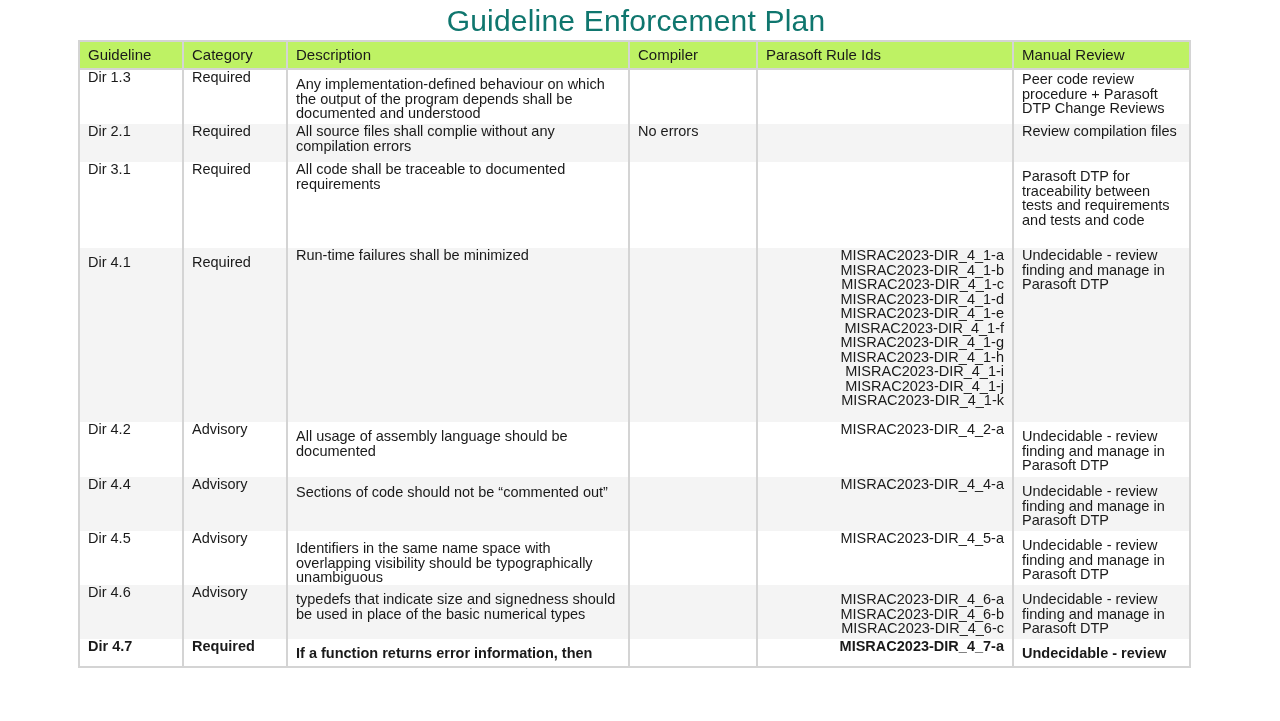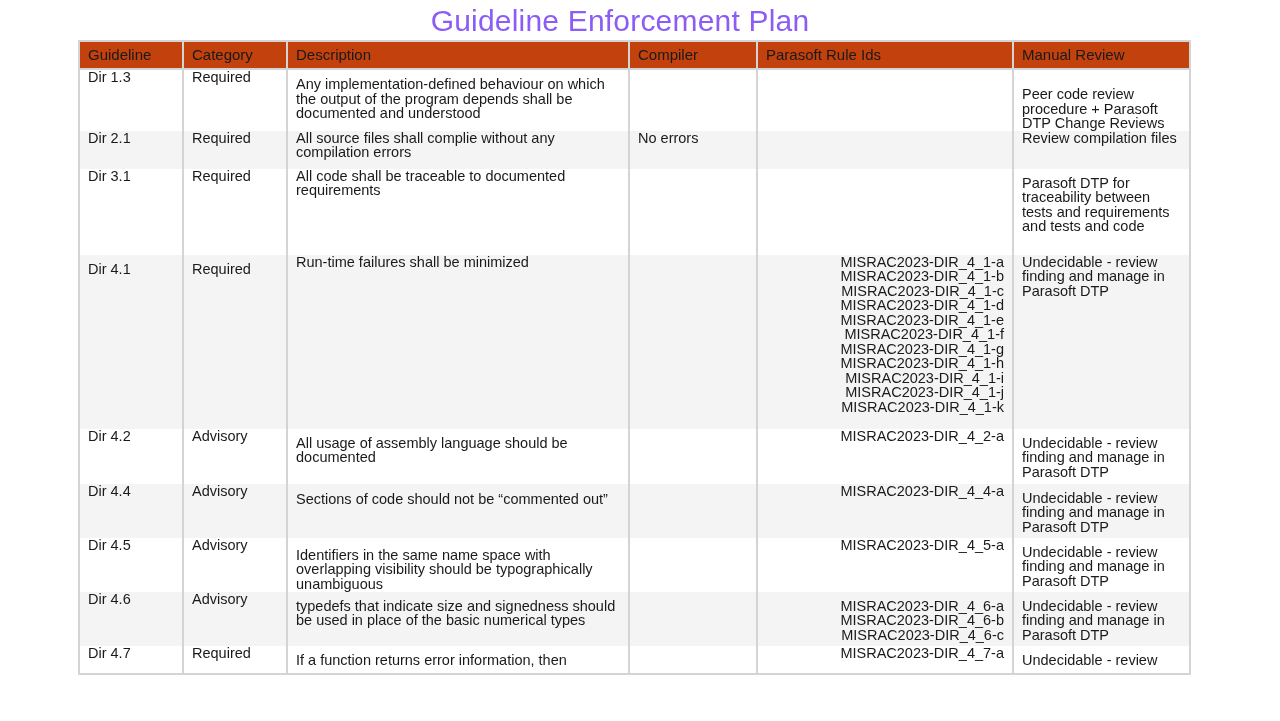--- a/index.html
+++ b/index.html
@@ -18,22 +18,23 @@
       height: 721px;
     }
     .title {
       position: absolute;
       left: 0;
       width: 1240px;
       top: 2px;
       text-align: center;
       font-size: 30px;
       line-height: 38px;
-      color: #8b5cf6;
+      color: #0f766e;
       letter-spacing: 0.2px;
+      padding-left: 16px;
     }
     table.plan {
       position: absolute;
       left: 78px;
       top: 40px;
       width: 1111px;
       border-collapse: collapse;
       table-layout: fixed;
       font-size: 14.5px;
       line-height: 15px;
@@ -42,29 +43,29 @@
       border-left: 2px solid #d4d4d4;
       border-right: 2px solid #d4d4d4;
       vertical-align: top;
       padding: 0 8px;
       text-align: left;
       font-weight: normal;
     }
     table.plan thead th {
       border-top: 2px solid #d4d4d4;
       border-bottom: 2px solid #d4d4d4;
-      background: #c2410c;
+      background: #bef264;
       height: 24px;
       line-height: 26px;
       font-size: 15px;
       padding-top: 0;
     }
     table.plan tbody tr:nth-child(even) td { background: #f4f4f4; }
     table.plan tbody tr:nth-child(odd) td { background: #ffffff; }
-    table.plan tbody tr:last-child td { border-bottom: 2px solid #d4d4d4; }
+    table.plan tbody tr:last-child td { border-bottom: 2px solid #d4d4d4; font-weight: bold; }
     .cell-pad { padding-top: 5px; }
     .id-line { display: block; white-space: nowrap; text-align: right; }
     .mr { padding-left: 10px; }
     col.c1 { width: 104px; }
     col.c2 { width: 104px; }
     col.c3 { width: 342px; }
     col.c4 { width: 128px; }
     col.c5 { width: 256px; }
     col.c6 { width: 177px; }
     .tight { line-height: 14.5px; margin-top: 48px; }
@@ -95,21 +96,21 @@
       </tr>
     </thead>
     <tbody>
 
       <tr style="height:55px">
         <td class="cell-pad">Dir 1.3</td>
         <td class="cell-pad">Required</td>
         <td class="cell-pad tight" style="padding-top:7px">Any implementation-defined behaviour on which the output of the program depends shall be documented and understood</td>
         <td class="cell-pad"></td>
         <td class="cell-pad"></td>
-        <td class="cell-pad tight" style="padding-top:17px">Peer code review procedure + Parasoft DTP Change Reviews</td>
+        <td class="cell-pad tight" style="padding-top:2px">Peer code review procedure + Parasoft DTP Change Reviews</td>
       </tr>
 
       <tr style="height:38px">
         <td class="cell-pad">Dir 2.1</td>
         <td class="cell-pad">Required</td>
         <td class="cell-pad tight">All source files shall complie without any compilation errors</td>
         <td class="cell-pad">No errors</td>
         <td class="cell-pad"></td>
         <td class="cell-pad tight mr">Review compilation files</td>
       </tr>

